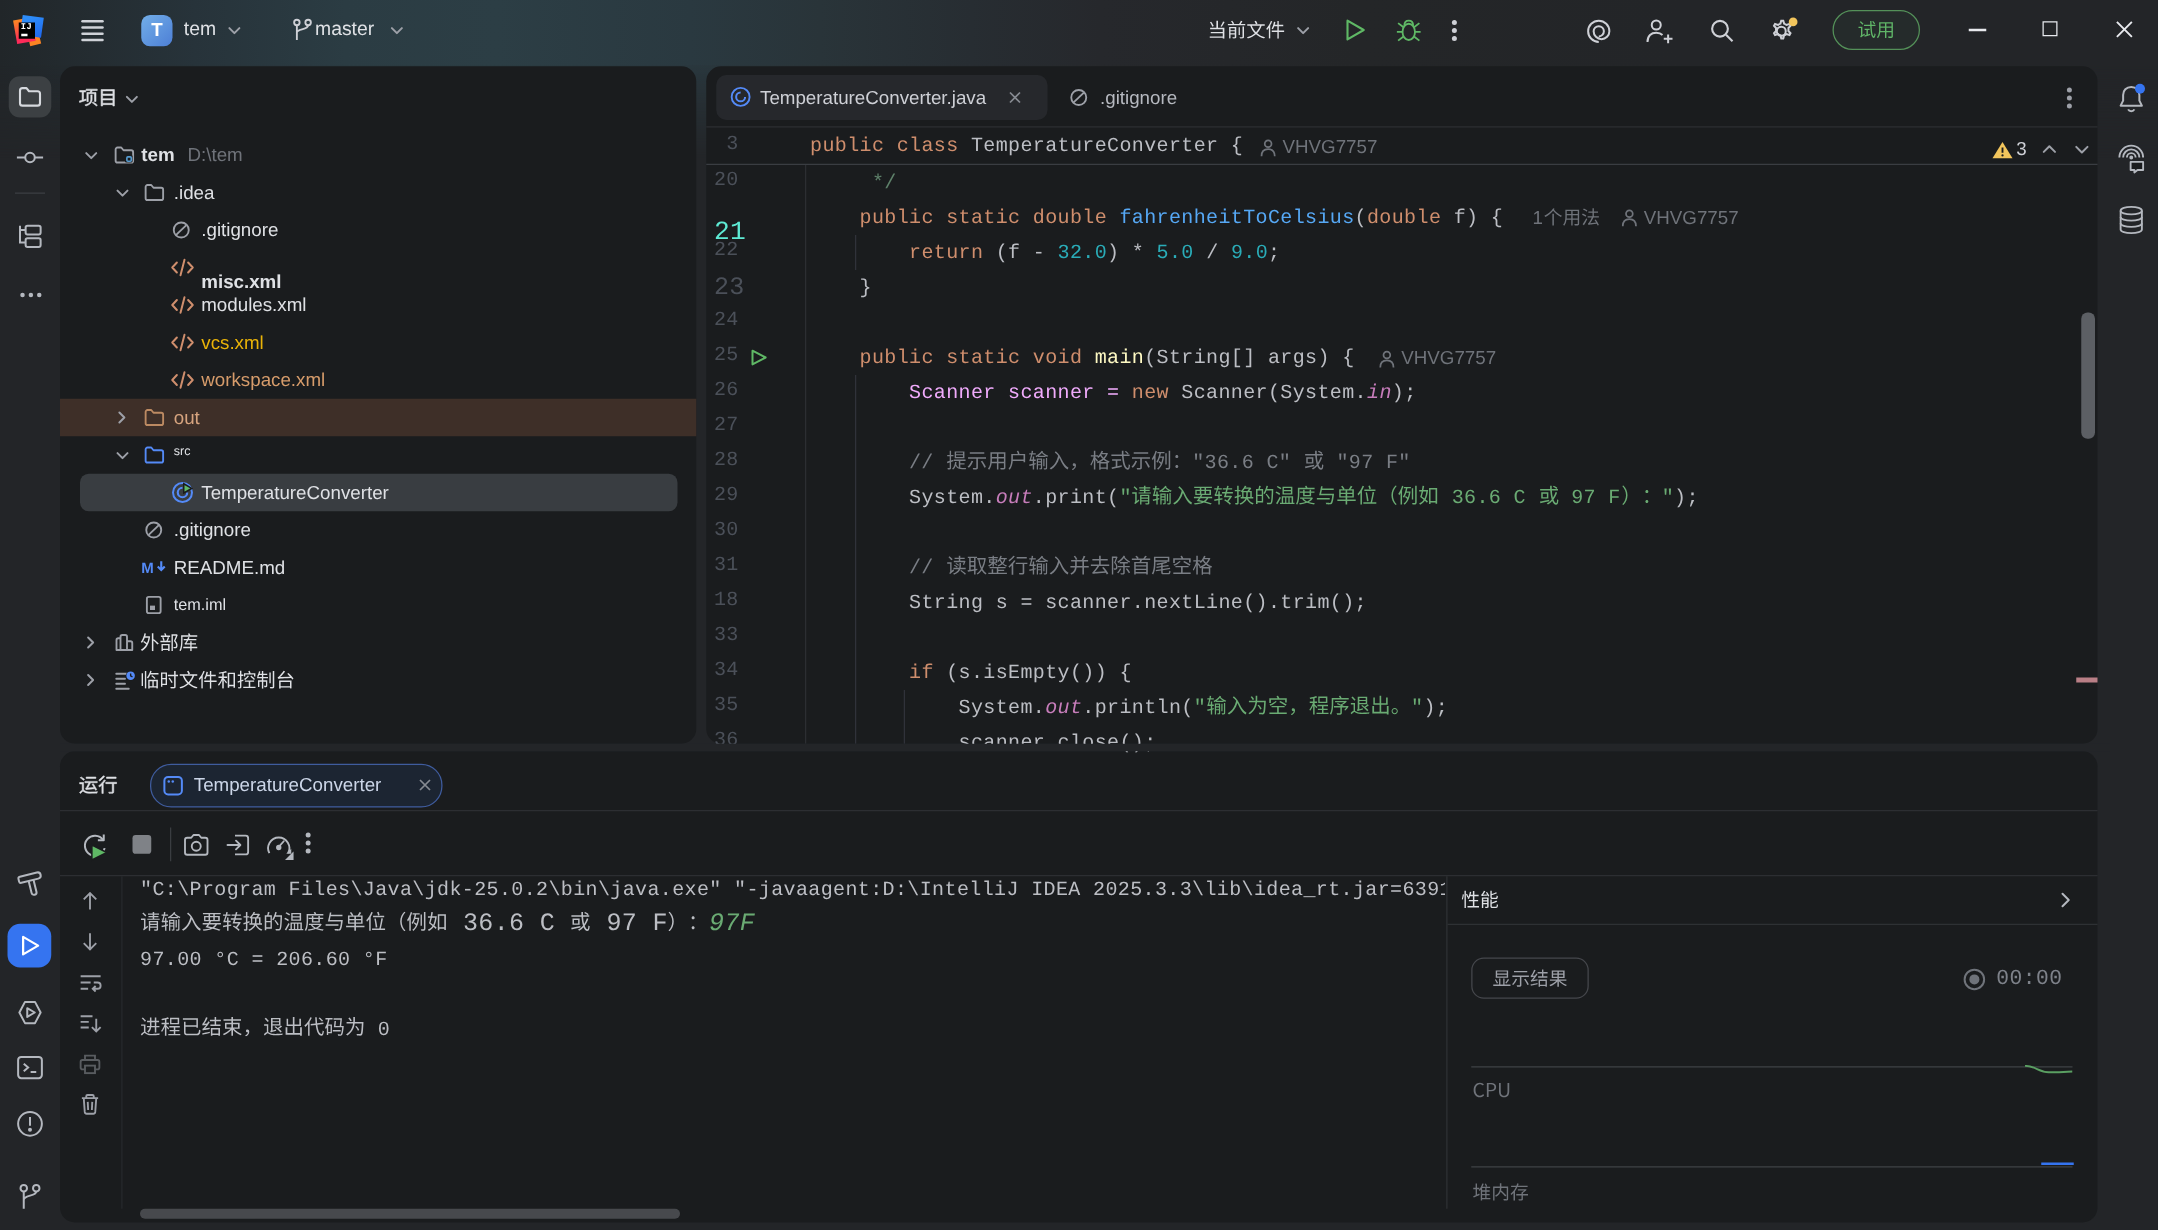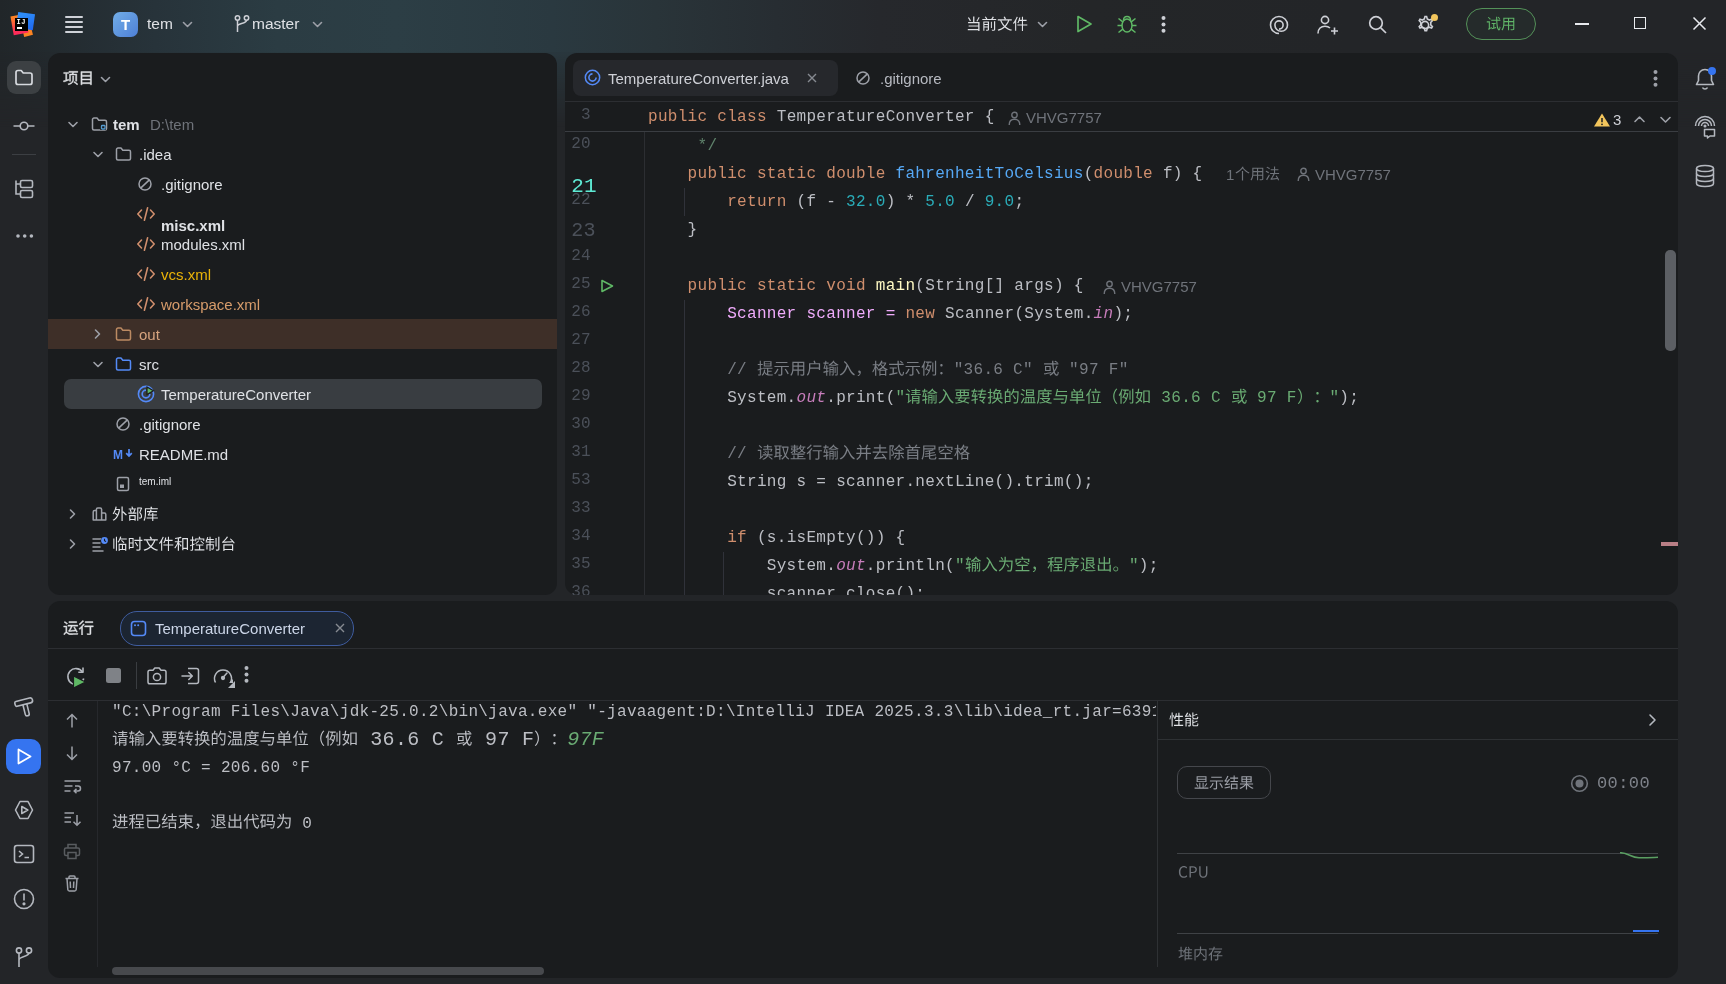--- a/index.html
+++ b/index.html
@@ -250,21 +250,21 @@
 <svg class="ico" style="left:115px;top:326px" width="17" height="16" viewBox="0 0 17 16">
 <path d="M1.5 3.5 C1.5 2.7 2.2 2 3 2 H6 L7.8 4.2 H14 C14.8 4.2 15.5 4.9 15.5 5.7 V12.5 C15.5 13.3 14.8 14 14 14 H3 C2.2 14 1.5 13.3 1.5 12.5 Z" fill="none" stroke="#bc8a62" stroke-width="1.5" stroke-linejoin="round"></path>
   </svg>
 <span class="abs" style="left:139px;top:325.6px;font-size:15px;color:#d7a47f;font-weight:normal;letter-spacing:0px;white-space:pre">out</span>
 <svg class="ico" style="left:92px;top:360px" width="12" height="9" viewBox="0 0 12 9">
     <path d="M2 2.5 L6 6.5 L10 2.5" fill="none" stroke="#9da0a8" stroke-width="1.6" stroke-linecap="round" stroke-linejoin="round"></path>
   </svg>
 <svg class="ico" style="left:115px;top:356px" width="17" height="16" viewBox="0 0 17 16">
 <path d="M1.5 3.5 C1.5 2.7 2.2 2 3 2 H6 L7.8 4.2 H14 C14.8 4.2 15.5 4.9 15.5 5.7 V12.5 C15.5 13.3 14.8 14 14 14 H3 C2.2 14 1.5 13.3 1.5 12.5 Z" fill="none" stroke="#548af7" stroke-width="1.5" stroke-linejoin="round"></path>
   </svg>
-<span class="abs" style="left:139px;top:355.6px;font-size:15px;color:#dfe1e5;font-weight:normal;letter-spacing:0px;white-space:pre">src</span>
+<span class="abs" style="left:139px;top:355.6px;font-size:10px;color:#dfe1e5;font-weight:normal;letter-spacing:0px;white-space:pre">src</span>
 <div class="abs" style="left:64px;top:379px;width:478px;height:30px;background:#393d41;border-radius:7px"></div>
 <svg class="ico" style="left:137px;top:385px" width="18" height="18" viewBox="0 0 18 18">
 <circle cx="9" cy="9" r="7.6" fill="none" stroke="#548af7" stroke-width="1.6"></circle>
 <path d="M9 5.2 A3.8 3.8 0 1 0 12.8 9" fill="none" stroke="#548af7" stroke-width="1.7"></path>
 <path d="M10 2 L16.4 5.7 L10 9.4 Z" fill="#5fb865" stroke="#1a1c1e" stroke-width="1.2"></path>
   </svg>
 <span class="abs" style="left:161px;top:385.6px;font-size:15px;color:#dfe1e5;font-weight:normal;letter-spacing:0px;white-space:pre">TemperatureConverter</span>
 <svg class="ico" style="left:115px;top:416px" width="16" height="16" viewBox="0 0 16 16">
 <g fill="none" stroke="#9da0a8" stroke-width="1.5">
       <circle cx="8" cy="8" r="6"></circle>
@@ -276,21 +276,21 @@
 <g fill="#548af7" font-family="Liberation Sans" font-weight="bold">
       <text x="0" y="11.5" font-size="12">M</text>
     </g>
 <path d="M16 2 V9 M13.2 6.2 L16 9 L18.8 6.2" fill="none" stroke="#548af7" stroke-width="1.7"></path>
   </svg>
 <span class="abs" style="left:139px;top:445.6px;font-size:15px;color:#dfe1e5;font-weight:normal;letter-spacing:0px;white-space:pre">README.md</span>
 <svg class="ico" style="left:115px;top:476px" width="16" height="16" viewBox="0 0 16 16">
 <rect x="2.5" y="1.5" width="11" height="13" rx="1.5" fill="none" stroke="#9da0a8" stroke-width="1.5"></rect>
 <rect x="5" y="8.5" width="4" height="3.5" fill="#9da0a8"></rect>
   </svg>
-<span class="abs" style="left:139px;top:475.6px;font-size:10px;color:#dfe1e5;font-weight:normal;letter-spacing:0px;white-space:pre">tem.iml</span>
+<span class="abs" style="left:139px;top:475.6px;font-size:13px;color:#dfe1e5;font-weight:normal;letter-spacing:0px;white-space:pre">tem.iml</span>
 <svg class="ico" style="left:68px;top:508px" width="9" height="12" viewBox="0 0 9 12">
     <path d="M2.5 2 L6.5 6 L2.5 10" fill="none" stroke="#9da0a8" stroke-width="1.6" stroke-linecap="round" stroke-linejoin="round"></path>
   </svg>
 <svg class="ico" style="left:91px;top:506px" width="17" height="16" viewBox="0 0 17 16">
 <g fill="none" stroke="#9da0a8" stroke-width="1.5">
 <path d="M2.2 14 V6 C2.2 5.2 2.8 4.6 3.6 4.6 H5.4 V14 Z M5.4 14 V3.4 C5.4 2.6 6 2 6.8 2 H9.2 C10 2 10.6 2.6 10.6 3.4 V14 Z M10.6 14 V7 H13.4 C14.2 7 14.8 7.6 14.8 8.4 V14 Z" stroke-linejoin="round"></path>
 </g>
   </svg>
 <div style="position:absolute;left:112px;top:505.8px;line-height:0"><svg style="vertical-align:-1.86px;" width="46.5" height="15.5" viewBox="0 0 46.5 15.5">
       <path fill="#dfe1e5" d="M3.6 0.6C3.0 3.3 2.0 5.9 0.6 7.5C0.9 7.7 1.4 8.0 1.6 8.2C2.5 7.2 3.2 5.7 3.8 4.1H6.8C6.5 5.7 6.1 7.2 5.5 8.4C4.9 7.8 4.0 7.2 3.2 6.7L2.5 7.5C3.4 8.0 4.4 8.8 5.0 9.4C3.9 11.5 2.4 12.9 0.6 13.8C0.9 14.0 1.4 14.5 1.6 14.8C4.9 12.9 7.3 9.3 8.1 3.2L7.3 2.9L7.1 3.0H4.2C4.4 2.3 4.6 1.6 4.7 0.8ZM9.5 0.6V14.9H10.7V6.4C11.9 7.4 13.3 8.8 14.0 9.6L15.0 8.8C14.1 7.8 12.4 6.4 11.1 5.3L10.7 5.6V0.6Z M17.7 3.9C18.1 4.7 18.5 5.9 18.7 6.6L19.7 6.3C19.6 5.6 19.2 4.5 18.7 3.6ZM25.2 1.4V14.8H26.3V2.5H28.8C28.3 3.7 27.7 5.4 27.1 6.7C28.5 8.1 28.9 9.2 28.9 10.2C28.9 10.7 28.8 11.2 28.5 11.4C28.3 11.5 28.1 11.6 27.9 11.6C27.6 11.6 27.1 11.6 26.7 11.5C26.9 11.9 27.0 12.4 27.0 12.6C27.5 12.7 27.9 12.7 28.3 12.6C28.7 12.6 29.0 12.5 29.3 12.3C29.8 12.0 30.0 11.2 30.0 10.3C30.0 9.2 29.7 8.0 28.3 6.6C28.9 5.1 29.7 3.3 30.2 1.9L29.4 1.4L29.2 1.4ZM19.3 0.8C19.6 1.3 19.8 1.9 20.0 2.4H16.7V3.5H24.1V2.4H21.2C21.0 1.9 20.7 1.1 20.4 0.6ZM22.2 3.6C22.0 4.5 21.5 5.8 21.1 6.6H16.3V7.7H24.4V6.6H22.2C22.6 5.8 23.0 4.8 23.4 3.9ZM17.2 9.1V14.8H18.3V14.0H22.5V14.7H23.7V9.1ZM18.3 13.0V10.2H22.5V13.0Z M36.0 9.8C36.2 9.7 36.7 9.6 37.5 9.6H40.2V11.4H34.6V12.5H40.2V14.9H41.3V12.5H45.8V11.4H41.3V9.6H44.8V8.6H41.3V6.9H40.2V8.6H37.2C37.7 7.9 38.2 7.0 38.6 6.2H45.1V5.1H39.2L39.7 4.0L38.5 3.6C38.3 4.1 38.1 4.6 37.9 5.1H35.0V6.2H37.4C37.0 7.0 36.7 7.5 36.5 7.8C36.2 8.3 35.9 8.6 35.6 8.7C35.8 9.0 36.0 9.6 36.0 9.8ZM38.3 0.9C38.5 1.3 38.8 1.8 39.0 2.2H32.9V6.7C32.9 8.9 32.8 12.1 31.5 14.3C31.8 14.4 32.3 14.7 32.5 15.0C33.8 12.6 34.0 9.1 34.0 6.7V3.3H45.8V2.2H40.3C40.1 1.7 39.8 1.1 39.4 0.6Z"></path>
@@ -406,21 +406,21 @@
     </svg><span style="color:#6aab73"> 36.6 C </span><svg style="vertical-align:-1.97px;" width="16.4" height="16.4" viewBox="0 0 16.4 16.4">
       <path fill="#6aab73" d="M11.3 1.5C12.3 2.0 13.6 2.7 14.2 3.3L14.9 2.4C14.3 1.9 13.1 1.1 12.1 0.7ZM1.0 13.3 1.3 14.6C3.2 14.2 5.9 13.6 8.4 13.1L8.3 11.9C5.6 12.4 2.8 13.0 1.0 13.3ZM3.2 7.0H6.5V9.9H3.2ZM2.0 5.9V10.9H7.7V5.9ZM1.1 3.3V4.5H9.2C9.4 7.2 9.8 9.6 10.4 11.6C9.3 12.9 7.9 14.0 6.4 14.8C6.7 15.0 7.2 15.5 7.4 15.7C8.7 15.0 9.8 14.0 10.8 12.9C11.6 14.7 12.6 15.8 13.8 15.8C15.1 15.8 15.5 14.9 15.8 12.1C15.4 12.0 15.0 11.7 14.7 11.4C14.6 13.6 14.4 14.5 13.9 14.5C13.1 14.5 12.4 13.5 11.8 11.7C13.0 10.1 14.0 8.2 14.7 6.0L13.5 5.7C13.0 7.4 12.2 8.9 11.3 10.2C10.9 8.6 10.6 6.7 10.5 4.5H15.4V3.3H10.4C10.4 2.4 10.4 1.6 10.4 0.7H9.1C9.1 1.6 9.1 2.4 9.1 3.3Z"></path>
     </svg><span style="color:#6aab73"> 97 F</span><svg style="vertical-align:-1.97px;" width="32.8" height="16.4" viewBox="0 0 32.8 16.4">
       <path fill="#6aab73" d="M5.0 8.2C5.0 5.0 3.7 2.4 1.7 0.4L0.8 0.9C2.6 2.9 3.8 5.3 3.8 8.2C3.8 11.1 2.6 13.5 0.8 15.5L1.7 16.0C3.7 14.0 5.0 11.4 5.0 8.2Z M20.5 6.5C21.2 6.5 21.7 6.0 21.7 5.2C21.7 4.5 21.2 4.0 20.5 4.0C19.8 4.0 19.3 4.5 19.3 5.2C19.3 6.0 19.8 6.5 20.5 6.5ZM20.5 14.5C21.2 14.5 21.7 14.0 21.7 13.3C21.7 12.5 21.2 12.0 20.5 12.0C19.8 12.0 19.3 12.5 19.3 13.3C19.3 14.0 19.8 14.5 20.5 14.5Z"></path>
     </svg><span style="color:#6aab73">"</span><span style="color:#bcbec4">);</span></div>
 <span class="mono abs" style="left:571.2px;top:415px;font-size:16px;letter-spacing:0.3px;color:#4b5059">30</span>
 <span class="mono abs" style="left:571.2px;top:443px;font-size:16px;letter-spacing:0.3px;color:#4b5059">31</span>
 <div class="mono abs" style="left:727.2px;top:440px;height:28px;line-height:28px;font-size:16px;letter-spacing:0.3px;white-space:pre"><span style="color:#7a7e85">// </span><svg style="vertical-align:-1.97px;" width="213.2" height="16.4" viewBox="0 0 213.2 16.4">
       <path fill="#7a7e85" d="M7.3 7.0C8.1 7.5 9.2 8.2 9.6 8.7L10.2 8.0C9.7 7.5 8.7 6.8 7.8 6.4ZM6.1 8.5C7.0 9.0 8.0 9.7 8.5 10.2L9.1 9.5C8.6 9.0 7.5 8.3 6.7 7.9ZM11.2 12.7C12.5 13.6 14.2 14.9 14.9 15.8L15.7 15.0C14.9 14.1 13.3 12.9 11.9 12.0ZM1.7 1.8C2.6 2.6 3.7 3.7 4.2 4.3L5.1 3.4C4.5 2.8 3.4 1.8 2.5 1.0ZM6.0 4.7V5.8H14.0C13.7 6.5 13.5 7.2 13.2 7.7L14.2 8.0C14.6 7.2 15.0 6.0 15.4 4.9L14.6 4.7L14.4 4.7H11.2V3.2H14.7V2.2H11.2V0.7H10.0V2.2H6.6V3.2H10.0V4.7ZM10.5 6.4V8.3C10.5 9.0 10.4 9.6 10.3 10.3H5.7V11.4H9.9C9.2 12.7 7.9 13.9 5.4 14.9C5.7 15.1 6.0 15.5 6.1 15.8C9.2 14.6 10.6 13.0 11.2 11.4H15.5V10.3H11.5C11.6 9.6 11.7 9.0 11.7 8.4V6.4ZM0.7 5.8V7.0H3.1V13.0C3.1 13.8 2.6 14.3 2.3 14.5C2.5 14.7 2.8 15.2 3.0 15.4V15.4C3.2 15.1 3.6 14.7 6.2 12.6C6.0 12.3 5.8 11.9 5.7 11.5L4.2 12.7V5.8Z M30.3 3.7C29.9 6.1 29.3 8.2 28.4 10.0C27.5 8.2 27.0 6.0 26.6 3.7ZM24.7 2.5V3.7H25.5C26.0 6.6 26.6 9.1 27.7 11.2C26.7 12.8 25.5 14.0 24.3 14.8C24.5 15.0 24.9 15.4 25.1 15.7C26.3 14.9 27.4 13.8 28.3 12.4C29.1 13.7 30.2 14.8 31.4 15.6C31.6 15.3 32.0 14.9 32.3 14.7C30.9 13.9 29.9 12.7 29.0 11.3C30.3 9.0 31.2 6.2 31.6 2.7L30.9 2.5L30.7 2.5ZM17.0 12.3 17.3 13.5 22.2 12.6V15.7H23.4V12.4L24.9 12.1L24.8 11.1L23.4 11.3V2.5H24.6V1.4H17.2V2.5H18.3V12.1ZM19.5 2.5H22.2V4.8H19.5ZM19.5 5.9H22.2V8.3H19.5ZM19.5 9.4H22.2V11.5L19.5 11.9Z M36.3 11.5V14.3H33.6V15.3H48.5V14.3H41.6V12.9H46.3V11.9H41.6V10.7H47.4V9.6H34.7V10.7H40.4V14.3H37.5V11.5ZM34.2 3.5V6.3H36.6C35.9 7.2 34.6 8.1 33.4 8.5C33.7 8.7 34.0 9.0 34.2 9.3C35.1 8.9 36.2 8.0 37.0 7.2V9.2H38.1V7.0C38.9 7.4 39.8 8.1 40.3 8.5L40.8 7.8C40.3 7.3 39.3 6.7 38.6 6.4L38.1 6.9V6.3H40.8V3.5H38.1V2.6H41.2V1.7H38.1V0.7H37.0V1.7H33.7V2.6H37.0V3.5ZM35.2 4.3H37.0V5.5H35.2ZM38.1 4.3H39.7V5.5H38.1ZM43.3 3.5H46.2C45.9 4.5 45.4 5.3 44.9 6.0C44.2 5.2 43.7 4.4 43.3 3.5ZM43.3 0.7C42.8 2.3 42.0 3.9 40.9 4.8C41.2 5.0 41.6 5.5 41.8 5.7C42.1 5.3 42.4 5.0 42.7 4.5C43.1 5.3 43.5 6.0 44.1 6.7C43.3 7.5 42.2 8.0 40.9 8.4C41.2 8.7 41.5 9.1 41.7 9.3C42.9 8.9 44.0 8.3 44.9 7.5C45.7 8.3 46.7 8.9 47.9 9.4C48.0 9.1 48.3 8.6 48.6 8.4C47.4 8.1 46.4 7.5 45.6 6.8C46.4 5.9 47.0 4.8 47.3 3.5H48.4V2.5H43.8C44.1 2.0 44.2 1.4 44.4 0.9Z M56.3 1.6V2.8H64.4V1.6ZM53.6 0.6C52.7 1.8 51.2 3.3 49.8 4.2C50.0 4.5 50.3 4.9 50.5 5.2C52.0 4.2 53.7 2.6 54.8 1.1ZM55.6 6.2V7.3H61.1V14.2C61.1 14.4 61.0 14.5 60.7 14.5C60.4 14.5 59.3 14.5 58.1 14.5C58.3 14.8 58.5 15.4 58.5 15.7C60.2 15.7 61.1 15.7 61.6 15.5C62.2 15.3 62.4 14.9 62.4 14.2V7.3H64.9V6.2ZM54.2 4.2C53.1 6.0 51.3 7.9 49.6 9.2C49.9 9.4 50.3 9.9 50.5 10.2C51.1 9.7 51.7 9.1 52.3 8.5V15.8H53.6V7.1C54.3 6.3 54.9 5.4 55.4 4.6Z M77.6 7.1V13.0H78.6V7.1ZM79.7 6.5V14.3C79.7 14.5 79.7 14.6 79.5 14.6C79.3 14.6 78.6 14.6 77.9 14.6C78.0 14.9 78.1 15.3 78.2 15.6C79.1 15.6 79.8 15.6 80.2 15.4C80.6 15.2 80.7 14.9 80.7 14.3V6.5ZM66.8 9.0C66.9 8.9 67.4 8.8 67.9 8.8H69.2V11.1C68.1 11.3 67.1 11.5 66.3 11.7L66.6 12.9L69.2 12.2V15.7H70.3V11.9L71.6 11.5L71.5 10.5L70.3 10.8V8.8H71.6V7.7H70.3V5.2H69.2V7.7H67.8C68.2 6.5 68.6 5.1 68.9 3.7H71.6V2.6H69.2C69.3 2.0 69.4 1.4 69.5 0.9L68.3 0.7C68.3 1.3 68.2 2.0 68.1 2.6H66.4V3.7H67.8C67.6 5.1 67.2 6.2 67.1 6.6C66.9 7.4 66.7 7.9 66.4 8.0C66.5 8.3 66.7 8.8 66.8 9.0ZM76.4 0.6C75.3 2.3 73.3 4.0 71.3 4.9C71.6 5.1 71.9 5.5 72.1 5.8C72.6 5.6 73.0 5.3 73.4 5.0V5.7H79.5V4.9C79.9 5.1 80.3 5.4 80.8 5.6C80.9 5.3 81.3 4.9 81.6 4.7C79.9 3.9 78.3 3.0 77.0 1.6L77.4 1.0ZM73.9 4.7C74.8 4.0 75.7 3.2 76.4 2.4C77.2 3.3 78.1 4.1 79.1 4.7ZM75.7 7.8V9.1H73.4V7.8ZM72.4 6.8V15.7H73.4V12.3H75.7V14.4C75.7 14.6 75.6 14.6 75.5 14.6C75.3 14.6 74.9 14.6 74.4 14.6C74.6 14.9 74.7 15.4 74.7 15.6C75.4 15.6 75.9 15.6 76.3 15.5C76.6 15.3 76.7 15.0 76.7 14.4V6.8ZM73.4 10.0H75.7V11.4H73.4Z M86.8 2.1C87.9 2.8 88.8 3.7 89.5 4.7C88.4 9.4 86.4 12.7 82.7 14.6C83.0 14.9 83.6 15.4 83.8 15.6C87.1 13.7 89.2 10.7 90.5 6.4C92.3 9.7 93.4 13.5 97.2 15.6C97.3 15.2 97.6 14.5 97.8 14.2C92.3 10.9 92.8 4.8 87.6 1.0Z M108.9 5.2V8.8H104.4V8.4V5.2ZM109.9 0.6C109.6 1.6 109.0 3.0 108.4 4.0H99.9V5.2H103.1V8.4V8.8H99.3V10.0H103.0C102.7 11.8 101.9 13.5 99.3 14.9C99.6 15.1 100.0 15.6 100.2 15.9C103.2 14.3 104.1 12.2 104.3 10.0H108.9V15.7H110.2V10.0H114.0V8.8H110.2V5.2H113.5V4.0H109.8C110.3 3.1 110.8 2.0 111.3 1.0ZM102.0 1.1C102.7 2.0 103.4 3.2 103.7 4.0L104.9 3.5C104.6 2.7 103.8 1.5 103.1 0.6Z M117.2 15.2C117.8 14.9 118.7 14.9 127.7 14.2C128.0 14.7 128.3 15.2 128.5 15.6L129.7 14.9C128.9 13.5 127.3 11.3 125.8 9.7L124.7 10.2C125.5 11.1 126.3 12.1 127.0 13.1L118.8 13.6C120.0 12.3 121.3 10.6 122.4 8.8H130.4V7.6H123.6V4.5H129.2V3.2H123.6V0.6H122.3V3.2H116.9V4.5H122.3V7.6H115.7V8.8H120.9C119.8 10.6 118.4 12.4 118.0 12.9C117.5 13.5 117.1 13.9 116.8 14.0C116.9 14.3 117.1 14.9 117.2 15.2Z M139.0 10.8C138.4 12.0 137.6 13.2 136.7 14.1C137.0 14.2 137.5 14.6 137.7 14.7C138.5 13.8 139.4 12.4 140.1 11.1ZM143.7 11.2C144.6 12.2 145.6 13.7 146.1 14.6L147.1 14.0C146.6 13.1 145.6 11.7 144.6 10.7ZM132.5 1.3V15.7H133.6V2.4H135.7C135.3 3.5 134.8 5.0 134.3 6.2C135.6 7.4 135.9 8.6 135.9 9.5C135.9 10.0 135.8 10.4 135.5 10.6C135.4 10.7 135.2 10.8 135.0 10.8C134.7 10.8 134.3 10.8 133.9 10.7C134.1 11.1 134.2 11.5 134.2 11.8C134.6 11.9 135.1 11.9 135.4 11.8C135.8 11.8 136.1 11.7 136.3 11.5C136.8 11.2 137.0 10.5 137.0 9.6C137.0 8.6 136.7 7.4 135.4 6.0C136.0 4.7 136.6 3.1 137.1 1.7L136.3 1.3L136.2 1.3ZM137.3 8.8V9.9H141.6V14.3C141.6 14.5 141.5 14.6 141.3 14.6C141.0 14.6 140.2 14.6 139.3 14.6C139.5 14.9 139.7 15.4 139.7 15.7C140.9 15.7 141.7 15.7 142.2 15.5C142.6 15.3 142.8 15.0 142.8 14.3V9.9H146.8V8.8H142.8V6.8H145.3V5.7H138.8V6.8H141.6V8.8ZM142.0 0.5C141.0 2.5 138.9 4.4 136.8 5.5C137.1 5.7 137.5 6.1 137.7 6.4C139.3 5.4 140.9 4.0 142.1 2.5C143.5 4.2 144.9 5.3 146.4 6.2C146.5 5.9 146.9 5.5 147.2 5.2C145.7 4.4 144.1 3.3 142.7 1.6L143.1 1.0Z M151.6 9.3H160.0V11.0H151.6ZM151.6 8.3V6.7H160.0V8.3ZM151.6 12.0H160.0V13.7H151.6ZM151.3 1.1C151.8 1.6 152.4 2.4 152.7 2.9H148.5V4.1H155.1C155.0 4.6 154.8 5.1 154.7 5.6H150.4V15.7H151.6V14.8H160.0V15.7H161.3V5.6H156.0L156.6 4.1H163.2V2.9H159.0C159.5 2.3 160.0 1.7 160.5 1.0L159.1 0.6C158.8 1.3 158.1 2.3 157.6 2.9H153.3L154.0 2.5C153.7 2.0 153.0 1.2 152.4 0.6Z M167.4 2.5H177.3V4.3H167.4ZM166.2 1.4V6.2C166.2 8.9 166.0 12.5 164.5 15.1C164.8 15.2 165.4 15.5 165.6 15.7C167.2 13.0 167.4 9.0 167.4 6.2V5.4H178.5V1.4ZM167.6 12.1 167.8 13.1 172.0 12.5V13.6C172.0 15.1 172.4 15.5 174.2 15.5C174.5 15.5 177.1 15.5 177.5 15.5C179.0 15.5 179.3 15.0 179.5 13.0C179.2 13.0 178.7 12.8 178.4 12.6C178.3 14.1 178.2 14.4 177.4 14.4C176.9 14.4 174.7 14.4 174.3 14.4C173.3 14.4 173.2 14.2 173.2 13.6V12.3L179.2 11.3L179.0 10.3L173.2 11.2V9.7L178.0 9.0L177.8 8.0L173.2 8.7V7.2C174.6 7.0 175.9 6.6 176.9 6.3L175.9 5.5C174.2 6.1 171.0 6.7 168.2 7.1C168.3 7.3 168.5 7.7 168.5 8.0C169.7 7.8 170.8 7.7 172.0 7.4V8.9L168.1 9.4L168.3 10.5L172.0 9.9V11.4Z M189.6 5.6C191.3 6.5 193.6 7.8 194.7 8.6L195.5 7.6C194.3 6.9 192.0 5.6 190.4 4.8ZM186.7 4.8C185.4 5.9 183.7 7.0 181.8 7.7L182.5 8.7C184.4 7.9 186.2 6.7 187.6 5.5ZM181.7 14.1V15.2H195.6V14.1H189.2V9.9H193.9V8.8H183.4V9.9H187.9V14.1ZM187.4 0.9C187.6 1.4 187.9 2.1 188.2 2.7H181.6V6.4H182.9V3.8H194.3V6.0H195.6V2.7H189.7C189.4 2.1 189.0 1.2 188.6 0.6Z M206.2 3.5H209.8C209.3 4.5 208.7 5.5 207.9 6.3C207.1 5.5 206.5 4.6 206.0 3.8ZM200.1 0.7V4.2H197.7V5.3H200.0C199.5 7.6 198.4 10.2 197.3 11.6C197.5 11.8 197.8 12.3 197.9 12.6C198.7 11.6 199.5 9.8 200.1 7.9V15.7H201.3V7.5C201.8 8.2 202.4 9.1 202.6 9.5L203.4 8.6C203.1 8.2 201.7 6.5 201.3 6.1V5.3H203.1L202.8 5.7C203.0 5.9 203.5 6.3 203.7 6.5C204.3 6.0 204.8 5.4 205.3 4.8C205.8 5.5 206.4 6.3 207.1 7.1C205.7 8.2 204.0 9.1 202.4 9.7C202.6 9.9 203.0 10.4 203.1 10.7C203.5 10.5 204.0 10.3 204.4 10.1V15.8H205.5V15.0H210.1V15.7H211.3V10.0L212.1 10.3C212.2 10.0 212.6 9.5 212.8 9.3C211.2 8.8 209.8 8.0 208.7 7.1C209.9 5.9 210.8 4.4 211.4 2.7L210.6 2.4L210.4 2.4H206.8C207.1 2.0 207.3 1.5 207.5 1.0L206.3 0.6C205.7 2.3 204.6 3.9 203.4 5.1V4.2H201.3V0.7ZM205.5 14.0V10.8H210.1V14.0ZM205.2 9.7C206.1 9.2 207.1 8.6 207.9 7.9C208.7 8.6 209.6 9.2 210.7 9.7Z"></path>
     </svg></div>
-<span class="mono abs" style="left:571.2px;top:471px;font-size:16px;letter-spacing:0.3px;color:#4b5059">53</span>
+<span class="mono abs" style="left:571.2px;top:471px;font-size:16px;letter-spacing:0.3px;color:#4b5059">18</span>
 <div class="mono abs" style="left:648px;top:468px;height:28px;line-height:28px;font-size:16px;letter-spacing:0.3px;white-space:pre"><span style="color:#bcbec4">        String s = scanner.nextLine().trim();</span></div>
 <span class="mono abs" style="left:571.2px;top:499px;font-size:16px;letter-spacing:0.3px;color:#4b5059">33</span>
 <span class="mono abs" style="left:571.2px;top:527px;font-size:16px;letter-spacing:0.3px;color:#4b5059">34</span>
 <div class="mono abs" style="left:648px;top:524px;height:28px;line-height:28px;font-size:16px;letter-spacing:0.3px;white-space:pre"><span style="color:#bcbec4">        </span><span style="color:#cf8e6d">if</span><span style="color:#bcbec4"> (s.isEmpty()) {</span></div>
 <span class="mono abs" style="left:571.2px;top:555px;font-size:16px;letter-spacing:0.3px;color:#4b5059">35</span>
 <div class="mono abs" style="left:648px;top:552px;height:28px;line-height:28px;font-size:16px;letter-spacing:0.3px;white-space:pre"><span style="color:#bcbec4">            System.</span><span style="color:#c77dbb;font-style:italic">out</span><span style="color:#bcbec4">.println(</span><span style="color:#6aab73">"</span><svg style="vertical-align:-1.97px;" width="164.0" height="16.4" viewBox="0 0 164.0 16.4">
       <path fill="#6aab73" d="M12.0 7.1V13.0H13.0V7.1ZM14.1 6.5V14.3C14.1 14.5 14.1 14.6 13.9 14.6C13.7 14.6 13.0 14.6 12.3 14.6C12.4 14.9 12.5 15.3 12.6 15.6C13.5 15.6 14.2 15.6 14.6 15.4C15.0 15.2 15.1 14.9 15.1 14.3V6.5ZM1.2 9.0C1.3 8.9 1.8 8.8 2.3 8.8H3.6V11.1C2.5 11.3 1.5 11.5 0.7 11.7L1.0 12.9L3.6 12.2V15.7H4.7V11.9L6.0 11.5L5.9 10.5L4.7 10.8V8.8H6.0V7.7H4.7V5.2H3.6V7.7H2.2C2.6 6.5 3.0 5.1 3.3 3.7H6.0V2.6H3.6C3.7 2.0 3.8 1.4 3.9 0.9L2.7 0.7C2.7 1.3 2.6 2.0 2.5 2.6H0.8V3.7H2.2C2.0 5.1 1.6 6.2 1.5 6.6C1.3 7.4 1.1 7.9 0.8 8.0C0.9 8.3 1.1 8.8 1.2 9.0ZM10.8 0.6C9.7 2.3 7.7 4.0 5.7 4.9C6.0 5.1 6.3 5.5 6.5 5.8C7.0 5.6 7.4 5.3 7.8 5.0V5.7H13.9V4.9C14.3 5.1 14.7 5.4 15.2 5.6C15.3 5.3 15.7 4.9 16.0 4.7C14.3 3.9 12.7 3.0 11.4 1.6L11.8 1.0ZM8.3 4.7C9.2 4.0 10.1 3.2 10.8 2.4C11.6 3.3 12.5 4.1 13.5 4.7ZM10.1 7.8V9.1H7.8V7.8ZM6.8 6.8V15.7H7.8V12.3H10.1V14.4C10.1 14.6 10.0 14.6 9.9 14.6C9.7 14.6 9.3 14.6 8.8 14.6C9.0 14.9 9.1 15.4 9.1 15.6C9.8 15.6 10.3 15.6 10.7 15.5C11.0 15.3 11.1 15.0 11.1 14.4V6.8ZM7.8 10.0H10.1V11.4H7.8Z M21.2 2.1C22.3 2.8 23.2 3.7 23.9 4.7C22.8 9.4 20.8 12.7 17.1 14.6C17.4 14.9 18.0 15.4 18.2 15.6C21.5 13.7 23.6 10.7 24.9 6.4C26.7 9.7 27.8 13.5 31.6 15.6C31.7 15.2 32.0 14.5 32.2 14.2C26.7 10.9 27.2 4.8 22.0 1.0Z M35.5 1.6C36.1 2.3 36.9 3.4 37.2 4.1L38.3 3.5C37.9 2.9 37.2 1.8 36.5 1.1ZM41.0 8.3C41.8 9.3 42.8 10.7 43.2 11.6L44.3 11.0C43.9 10.2 42.9 8.8 42.0 7.9ZM39.5 0.7V2.6C39.5 3.2 39.5 3.9 39.5 4.6H34.1V5.8H39.3C38.9 8.8 37.6 12.1 33.7 14.6C34.0 14.8 34.5 15.2 34.7 15.5C38.9 12.7 40.2 9.1 40.6 5.8H46.3C46.0 11.4 45.8 13.6 45.3 14.1C45.1 14.3 44.9 14.4 44.6 14.3C44.2 14.3 43.1 14.3 42.0 14.3C42.3 14.6 42.4 15.2 42.4 15.5C43.5 15.6 44.5 15.6 45.1 15.6C45.7 15.5 46.1 15.4 46.4 14.9C47.1 14.1 47.3 11.8 47.6 5.2C47.6 5.1 47.6 4.6 47.6 4.6H40.7C40.8 3.9 40.8 3.2 40.8 2.6V0.7Z M58.4 5.6C60.1 6.5 62.4 7.8 63.5 8.6L64.3 7.6C63.1 6.9 60.8 5.6 59.2 4.8ZM55.5 4.8C54.2 5.9 52.5 7.0 50.6 7.7L51.3 8.7C53.2 7.9 55.0 6.7 56.4 5.5ZM50.5 14.1V15.2H64.4V14.1H58.0V9.9H62.7V8.8H52.2V9.9H56.7V14.1ZM56.2 0.9C56.4 1.4 56.7 2.1 57.0 2.7H50.4V6.4H51.7V3.8H63.1V6.0H64.4V2.7H58.5C58.2 2.1 57.8 1.2 57.4 0.6Z M68.2 16.2C69.9 15.6 71.0 14.2 71.0 12.5C71.0 11.3 70.5 10.6 69.6 10.6C68.9 10.6 68.4 11.0 68.4 11.8C68.4 12.5 68.9 12.9 69.6 12.9L69.9 12.9C69.8 14.0 69.1 14.8 67.8 15.3Z M90.7 2.4H95.7V5.4H90.7ZM89.6 1.3V6.5H96.9V1.3ZM89.3 11.0V12.1H92.6V14.2H88.2V15.3H97.8V14.2H93.8V12.1H97.1V11.0H93.8V9.0H97.4V7.9H89.0V9.0H92.6V11.0ZM87.9 0.9C86.7 1.4 84.5 1.9 82.7 2.2C82.9 2.5 83.0 2.9 83.1 3.2C83.8 3.1 84.7 2.9 85.5 2.8V5.3H82.8V6.4H85.3C84.7 8.3 83.5 10.4 82.5 11.6C82.7 11.9 83.0 12.4 83.1 12.7C83.9 11.7 84.8 10.1 85.5 8.4V15.7H86.7V8.6C87.2 9.3 87.9 10.2 88.2 10.7L88.9 9.7C88.6 9.3 87.2 7.9 86.7 7.4V6.4H88.7V5.3H86.7V2.5C87.5 2.3 88.2 2.1 88.8 1.8Z M104.5 7.3C105.6 7.7 106.9 8.4 108.0 8.9H102.2V10.0H107.3V14.3C107.3 14.5 107.2 14.6 106.9 14.6C106.6 14.6 105.5 14.6 104.3 14.6C104.4 15.0 104.6 15.4 104.7 15.8C106.2 15.8 107.1 15.8 107.7 15.6C108.3 15.4 108.5 15.1 108.5 14.3V10.0H112.1C111.5 10.7 110.9 11.5 110.4 12.0L111.3 12.5C112.2 11.7 113.1 10.4 114.0 9.2L113.1 8.9L112.9 8.9H109.8L110.0 8.8C109.6 8.6 109.2 8.4 108.7 8.1C110.1 7.4 111.5 6.3 112.5 5.3L111.7 4.7L111.4 4.8H103.1V5.8H110.3C109.5 6.5 108.6 7.2 107.6 7.6C106.8 7.2 106.0 6.9 105.2 6.5ZM106.1 0.9C106.4 1.4 106.7 2.0 106.9 2.5H100.4V7.1C100.4 9.4 100.3 12.8 98.9 15.1C99.2 15.2 99.7 15.6 99.9 15.8C101.4 13.3 101.6 9.6 101.6 7.1V3.6H114.0V2.5H108.3C108.1 2.0 107.6 1.2 107.3 0.6Z M116.1 2.0C117.0 2.8 118.1 3.9 118.5 4.7L119.5 3.9C119.0 3.2 117.9 2.1 117.1 1.3ZM127.6 4.9V6.5H122.5V4.9ZM127.6 4.0H122.5V2.4H127.6ZM121.1 13.1C121.4 12.9 121.9 12.7 125.4 11.7C125.3 11.5 125.3 11.0 125.3 10.7L122.5 11.4V7.5H128.8V1.4H121.2V10.9C121.2 11.6 120.8 11.9 120.5 12.1C120.7 12.3 121.0 12.8 121.1 13.1ZM124.0 8.7C125.7 10.0 127.9 11.8 128.8 13.0L129.8 12.3C129.2 11.6 128.3 10.8 127.4 10.1C128.3 9.5 129.3 8.9 130.1 8.2L129.1 7.5C128.5 8.1 127.5 8.8 126.6 9.4C126.0 8.9 125.4 8.5 124.8 8.1ZM119.0 6.5H115.7V7.6H117.9V12.7C117.1 13.0 116.3 13.6 115.5 14.5L116.2 15.5C117.1 14.5 118.0 13.6 118.6 13.6C118.9 13.6 119.5 14.1 120.1 14.5C121.3 15.1 122.7 15.3 124.6 15.3C126.2 15.3 129.1 15.2 130.3 15.1C130.3 14.8 130.5 14.2 130.6 13.9C129.0 14.1 126.6 14.2 124.7 14.2C122.9 14.2 121.5 14.1 120.4 13.5C119.8 13.2 119.4 12.8 119.0 12.7Z M132.9 8.8V14.8H144.5V15.7H145.9V8.8H144.5V13.5H140.0V7.8H145.2V2.1H143.9V6.6H140.0V0.7H138.7V6.6H134.9V2.1H133.7V7.8H138.7V13.5H134.3V8.8Z M150.8 10.4C149.4 10.4 148.3 11.5 148.3 12.9C148.3 14.3 149.4 15.4 150.8 15.4C152.2 15.4 153.3 14.3 153.3 12.9C153.3 11.5 152.2 10.4 150.8 10.4ZM150.8 14.6C149.9 14.6 149.1 13.9 149.1 12.9C149.1 12.0 149.9 11.3 150.8 11.3C151.7 11.3 152.5 12.0 152.5 12.9C152.5 13.9 151.7 14.6 150.8 14.6Z"></path>
     </svg><span style="color:#6aab73">"</span><span style="color:#bcbec4">);</span></div>
 <span class="mono abs" style="left:571.2px;top:583px;font-size:16px;letter-spacing:0.3px;color:#4b5059">36</span>
 <div class="mono abs" style="left:648px;top:580px;height:28px;line-height:28px;font-size:16px;letter-spacing:0.3px;white-space:pre"><span style="color:#bcbec4">            scanner.close();</span></div>

